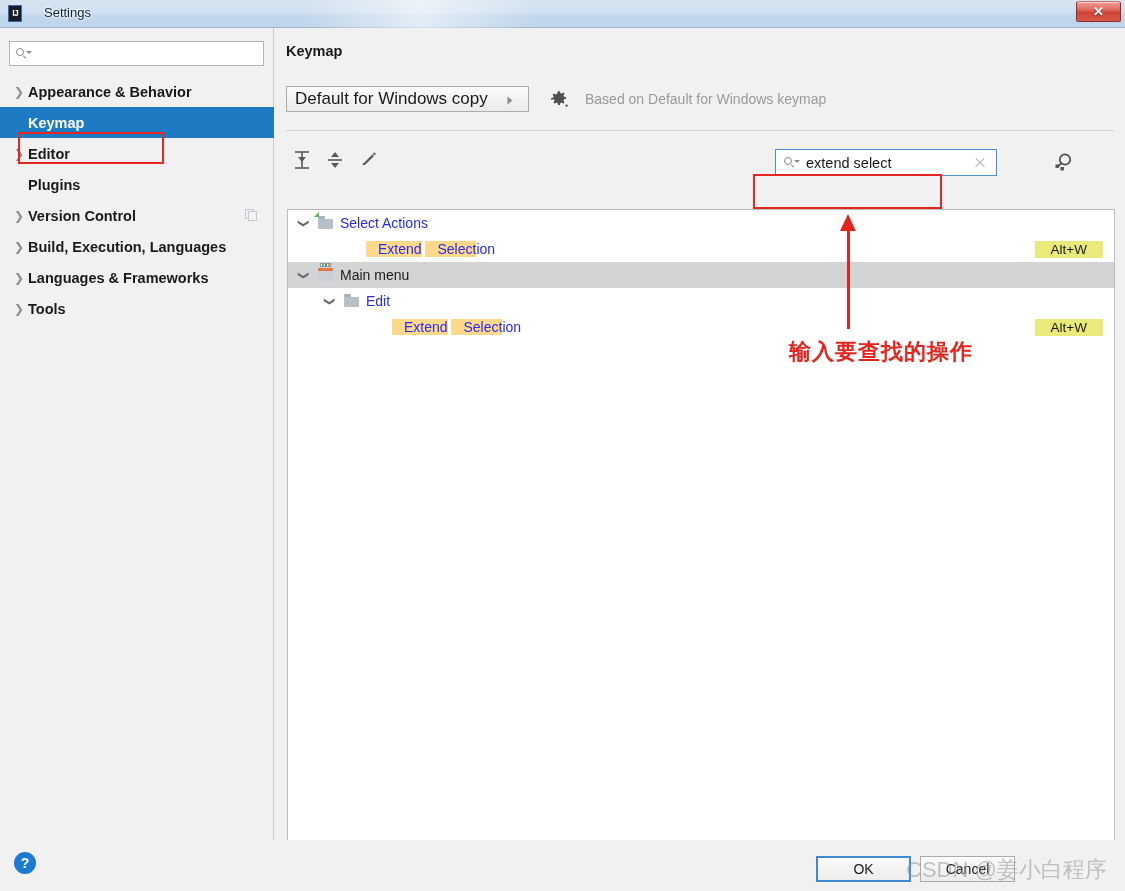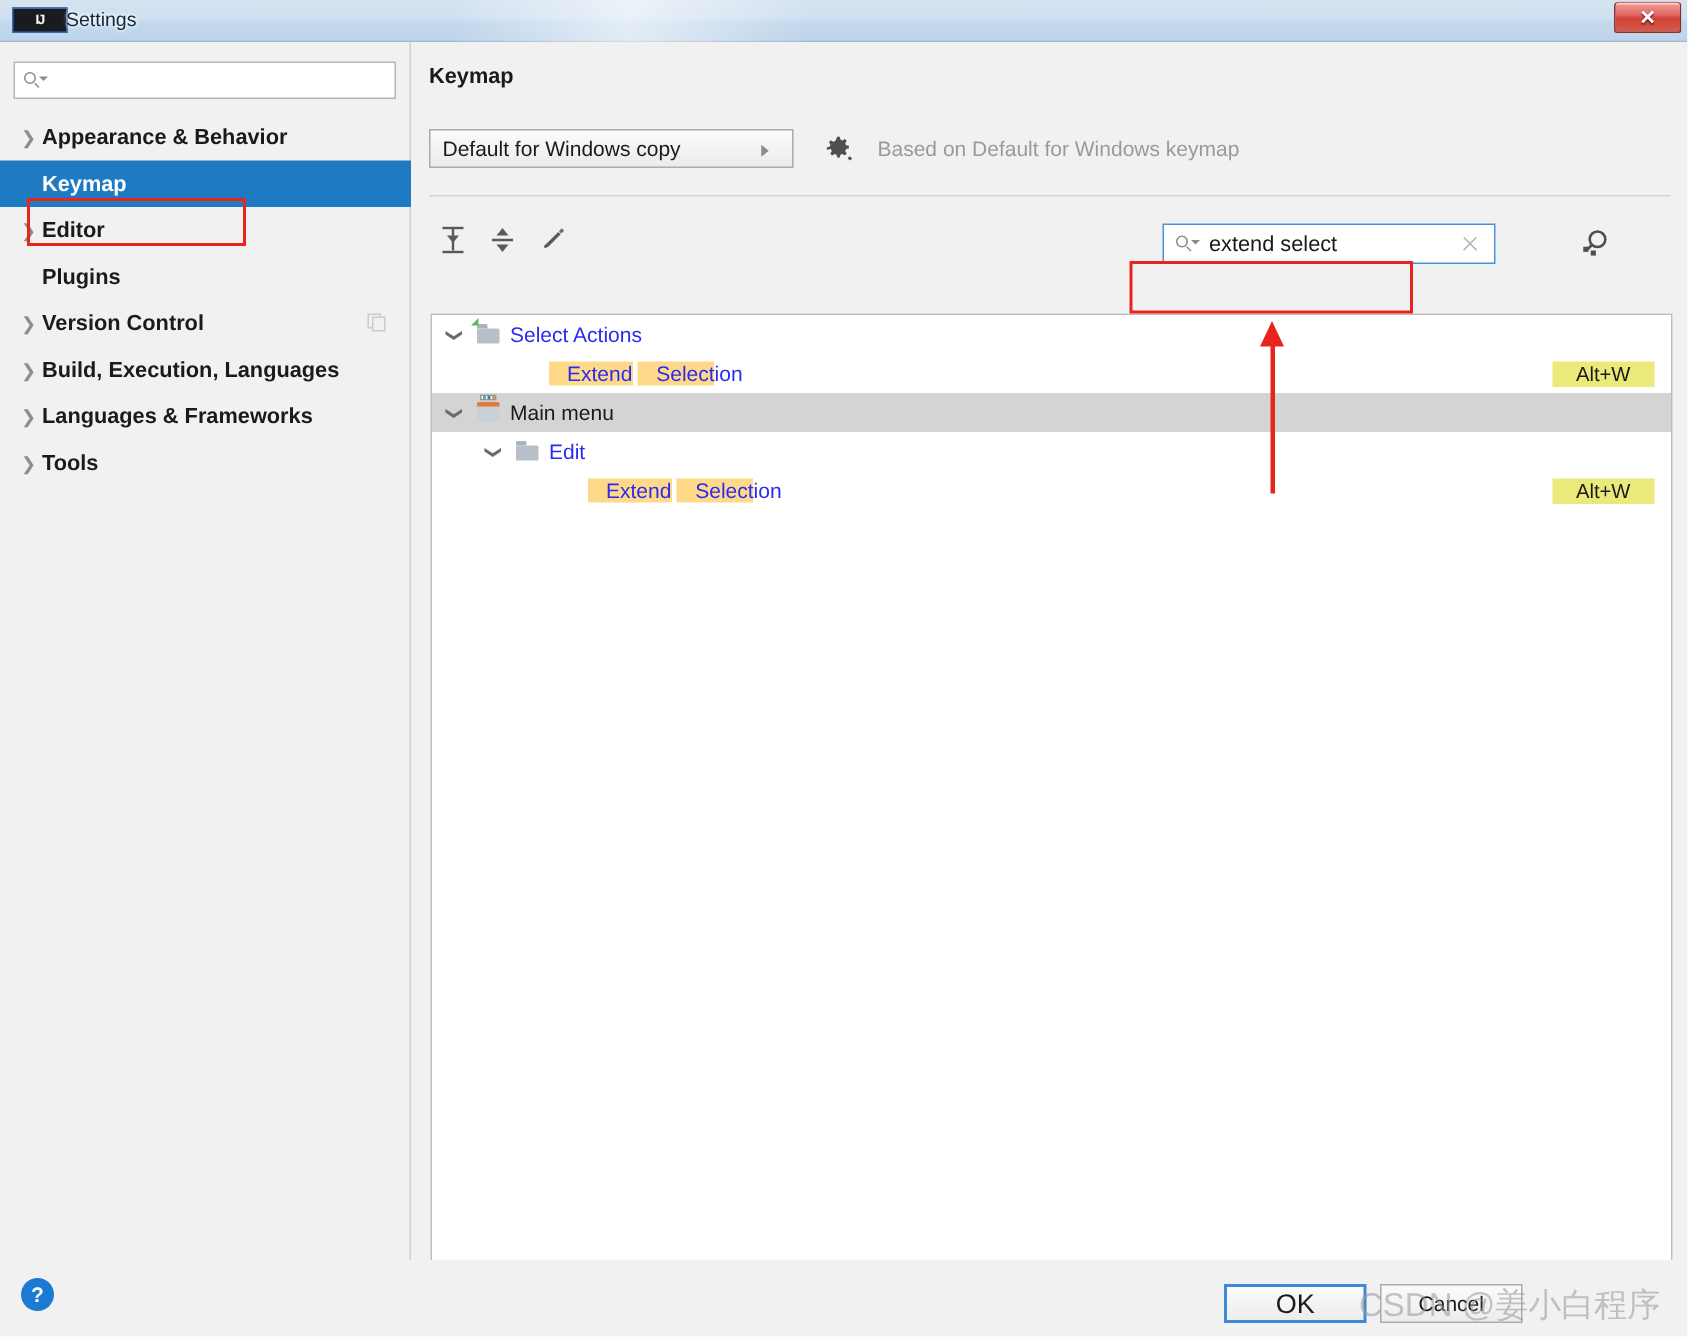--- a/index.html
+++ b/index.html
@@ -32,21 +32,21 @@
   .titlebar-sheen {
     position: absolute;
     left: 300px; top: 0;
     width: 240px; height: 28px;
     background: linear-gradient(to right, rgba(255,255,255,0) 0%, rgba(255,255,255,.55) 50%, rgba(255,255,255,0) 100%);
     pointer-events: none;
   }
   .app-icon {
     position: absolute;
     left: 8px; top: 5px;
-    width: 37px; height: 17px;
+    width: 14px; height: 17px;
     background: #1b1b1f;
     border: 1px solid #2f6fb5;
     box-sizing: border-box;
     display: flex;
     align-items: center;
     justify-content: center;
   }
   .app-icon span {
     color: #ffffff;
     font-size: 9px;
@@ -222,21 +222,21 @@
     width: 243px; height: 26px;
     background: linear-gradient(to bottom, #fbfbfb 0%, #ebebeb 100%);
     border: 1px solid #ababab;
     box-sizing: border-box;
     display: flex;
     align-items: center;
     padding-left: 8px;
     cursor: pointer;
   }
   .keymap-select .sel-text {
-    font-size: 14px;
+    font-size: 17px;
     color: #1a1a1a;
     white-space: nowrap;
     text-align: right;
   }
   .keymap-select .arrow {
     position: absolute;
     right: 14px; top: 11px;
     width: 0; height: 0;
     border-left: 4.5px solid transparent;
     border-right: 4.5px solid transparent;
@@ -485,21 +485,21 @@
     width: 95px; height: 26px;
     background: linear-gradient(to bottom, #fbfbfb 0%, #ececec 100%);
     border: 2px solid #3d8ad8;
     box-sizing: border-box;
     display: flex;
     align-items: center;
     justify-content: center;
     cursor: pointer;
     z-index: 3;
   }
-  .ok-btn span { font-size: 18px; color: #1a1a1a; }
+  .ok-btn span { font-size: 14px; color: #1a1a1a; }
   .cancel-btn {
     position: absolute;
     left: 920px; top: 856px;
     width: 95px; height: 26px;
     background: linear-gradient(to bottom, #fbfbfb 0%, #ececec 100%);
     border: 1px solid #ababab;
     box-sizing: border-box;
     display: flex;
     align-items: center;
     justify-content: center;
@@ -696,20 +696,21 @@
 
       <div class="tree-row">
         <span class="node-text blue" style="left:104px;"><span class="hl">Extend</span><span> </span><span class="hl">Select</span><span>ion</span></span>
         <span class="shortcut">Alt+W</span>
       </div>
 
     </div>
 
     <div class="arrow-head"></div>
     <div class="arrow-line"></div>
+    <div class="annotation-text">输入要查找的操作</div>
 
   </div>
 
   <div class="footer">
     <div class="help-btn">
       <span>?</span>
     </div>
   </div>
 
   <div class="cancel-btn">

